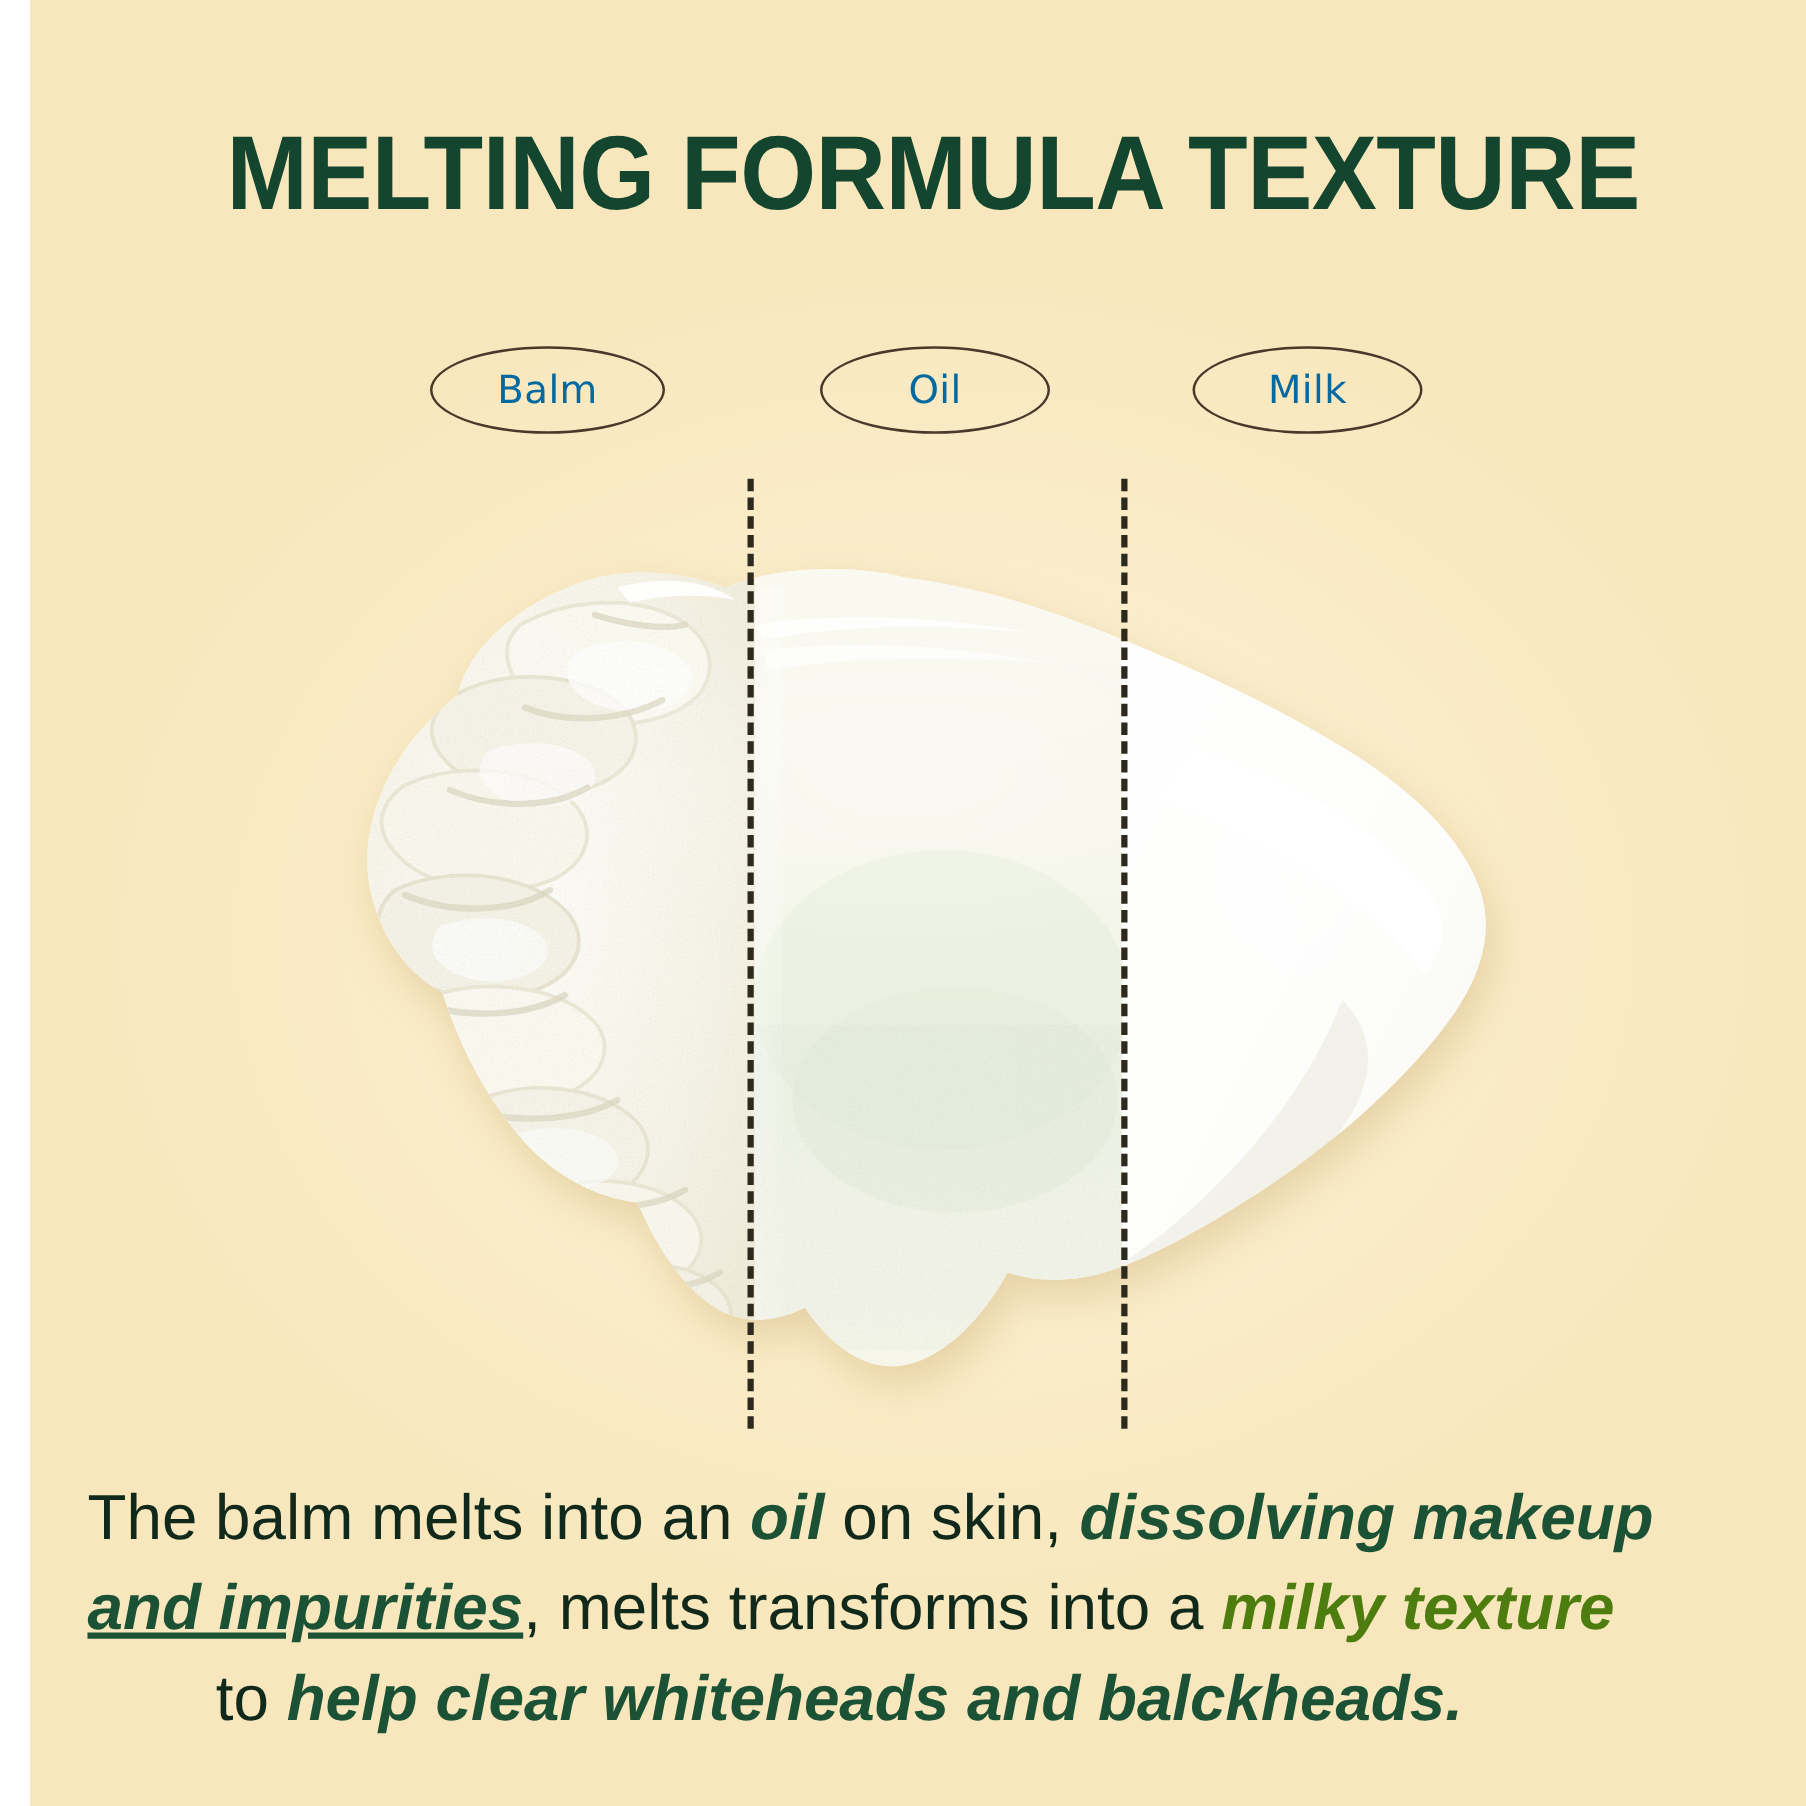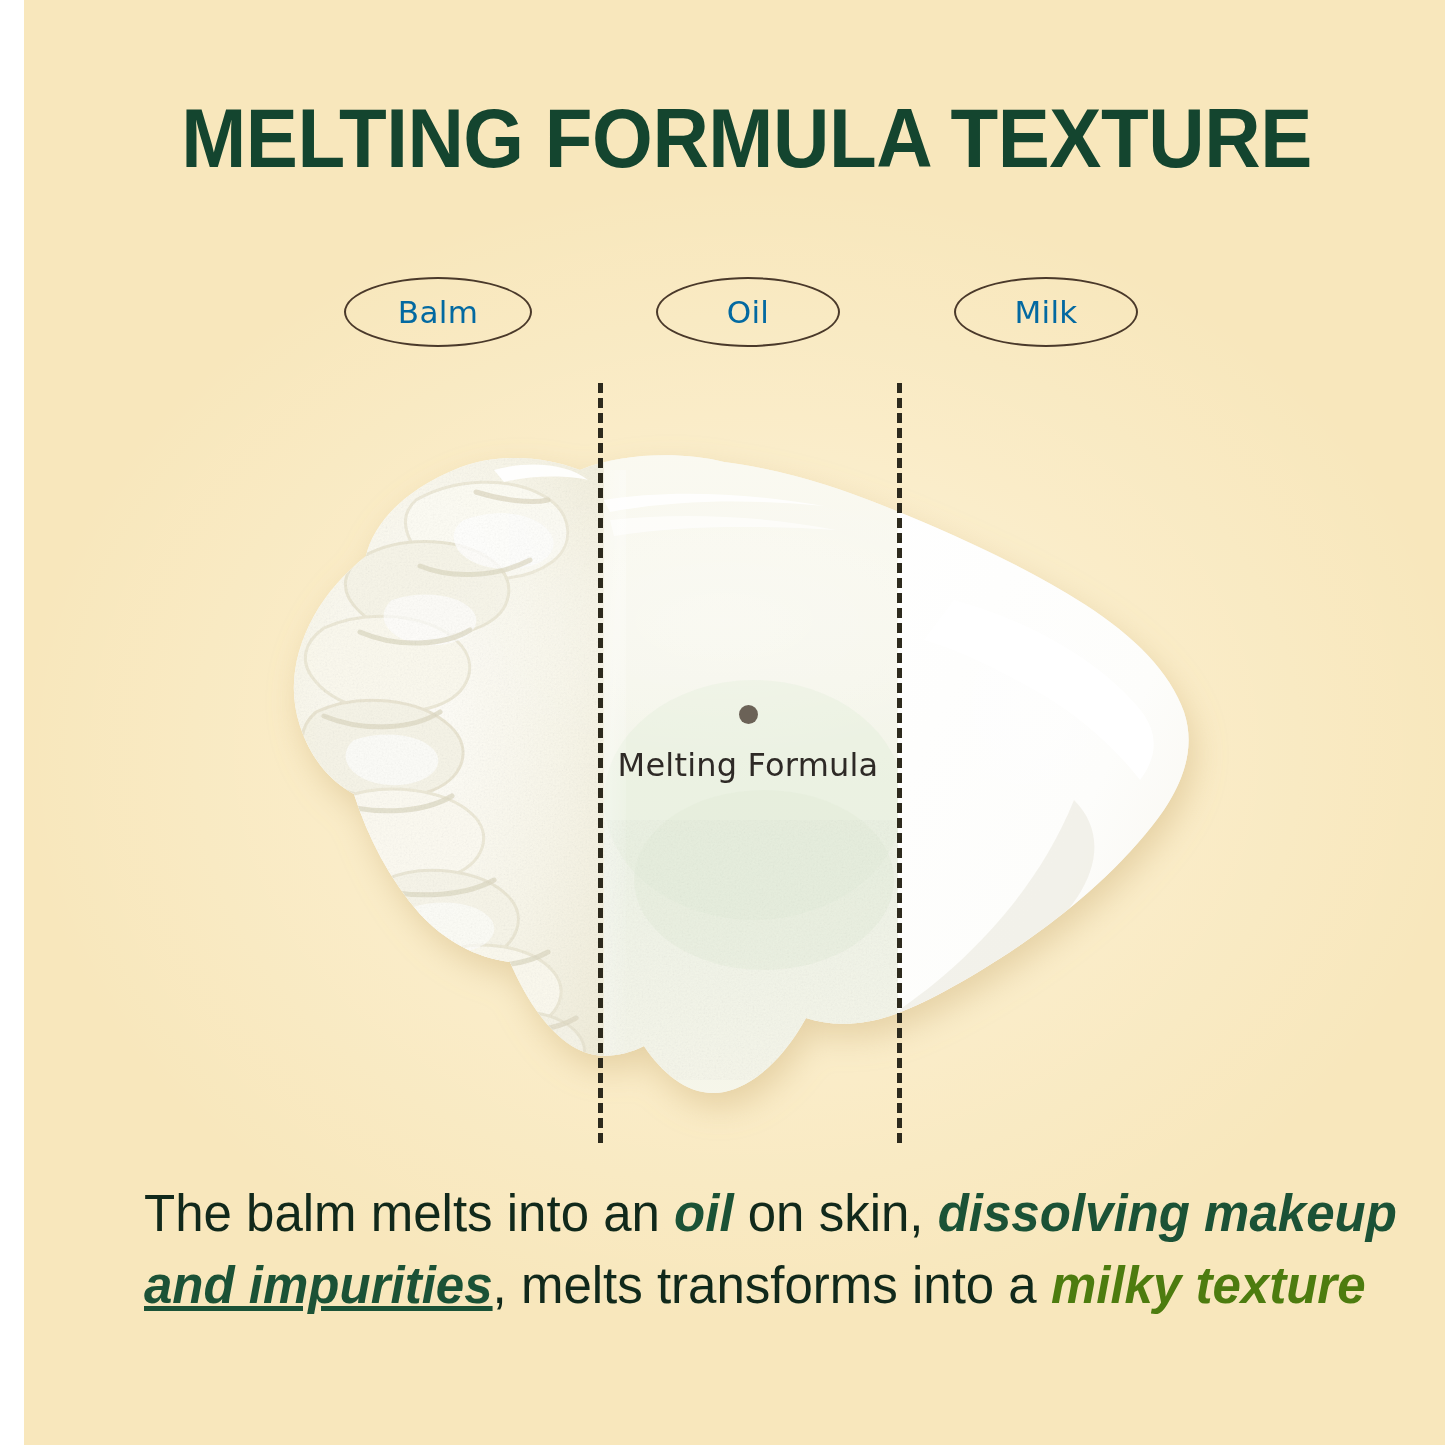--- a/index.html
+++ b/index.html
@@ -116,21 +116,21 @@
   #caption {
     position: absolute;
     left: 0;
     top: 1178px;
     width: 1295px;
     text-align: center;
     color: #11291b;
     font-family: "Liberation Sans Narrow", "Liberation Sans", sans-serif;
     font-size: 51px;
     line-height: 1.42;
-    padding: 0 120px;
+    padding: 0 46px;
     box-sizing: border-box;
   }
   #caption .em {
     color: #1b5236;
     font-weight: bold;
     font-style: italic;
   }
   #caption .plain { font-weight: normal; font-style: normal; }
   .cap-line { display: block; white-space: nowrap; }
 </style>
@@ -338,23 +338,20 @@
         </g>
 
         <ellipse cx="700" cy="620" rx="300" ry="140" fill="url(#glossA)" opacity="0.28"></ellipse>
       </g>
     </svg>
   </div>
 
   <div class="divider" id="divider-left" style="left: 574px;"></div>
   <div class="divider" id="divider-right" style="left: 873px;"></div>
 
-  <div id="callout">
-    <div id="callout-dot" style="background: rgb(107, 98, 87);"></div>
-    <div id="callout-label">Melting Formula</div>
-  </div>
 
   <div id="caption">
     <span class="cap-line" id="cap-line-1"><span class="plain">The balm melts into an </span><span class="em" style="color: rgb(27, 82, 54);">oil</span><span class="plain"> on skin, </span><span class="em" style="color: rgb(27, 82, 54);">dissolving makeup</span></span>
     <span class="cap-line" id="cap-line-2"><span class="em" style="color: rgb(27, 82, 54); text-decoration: underline;">and impurities</span><span class="plain">, melts transforms into a </span><span class="em" style="color: #4d7c0f;">milky texture</span></span>
+    <span class="cap-line" id="cap-line-3"><span class="plain">to </span><span class="em" style="color: rgb(27, 82, 54);">help clear whiteheads and balckheads.</span></span>
   </div>
 
 </div>
 
 </body></html>

